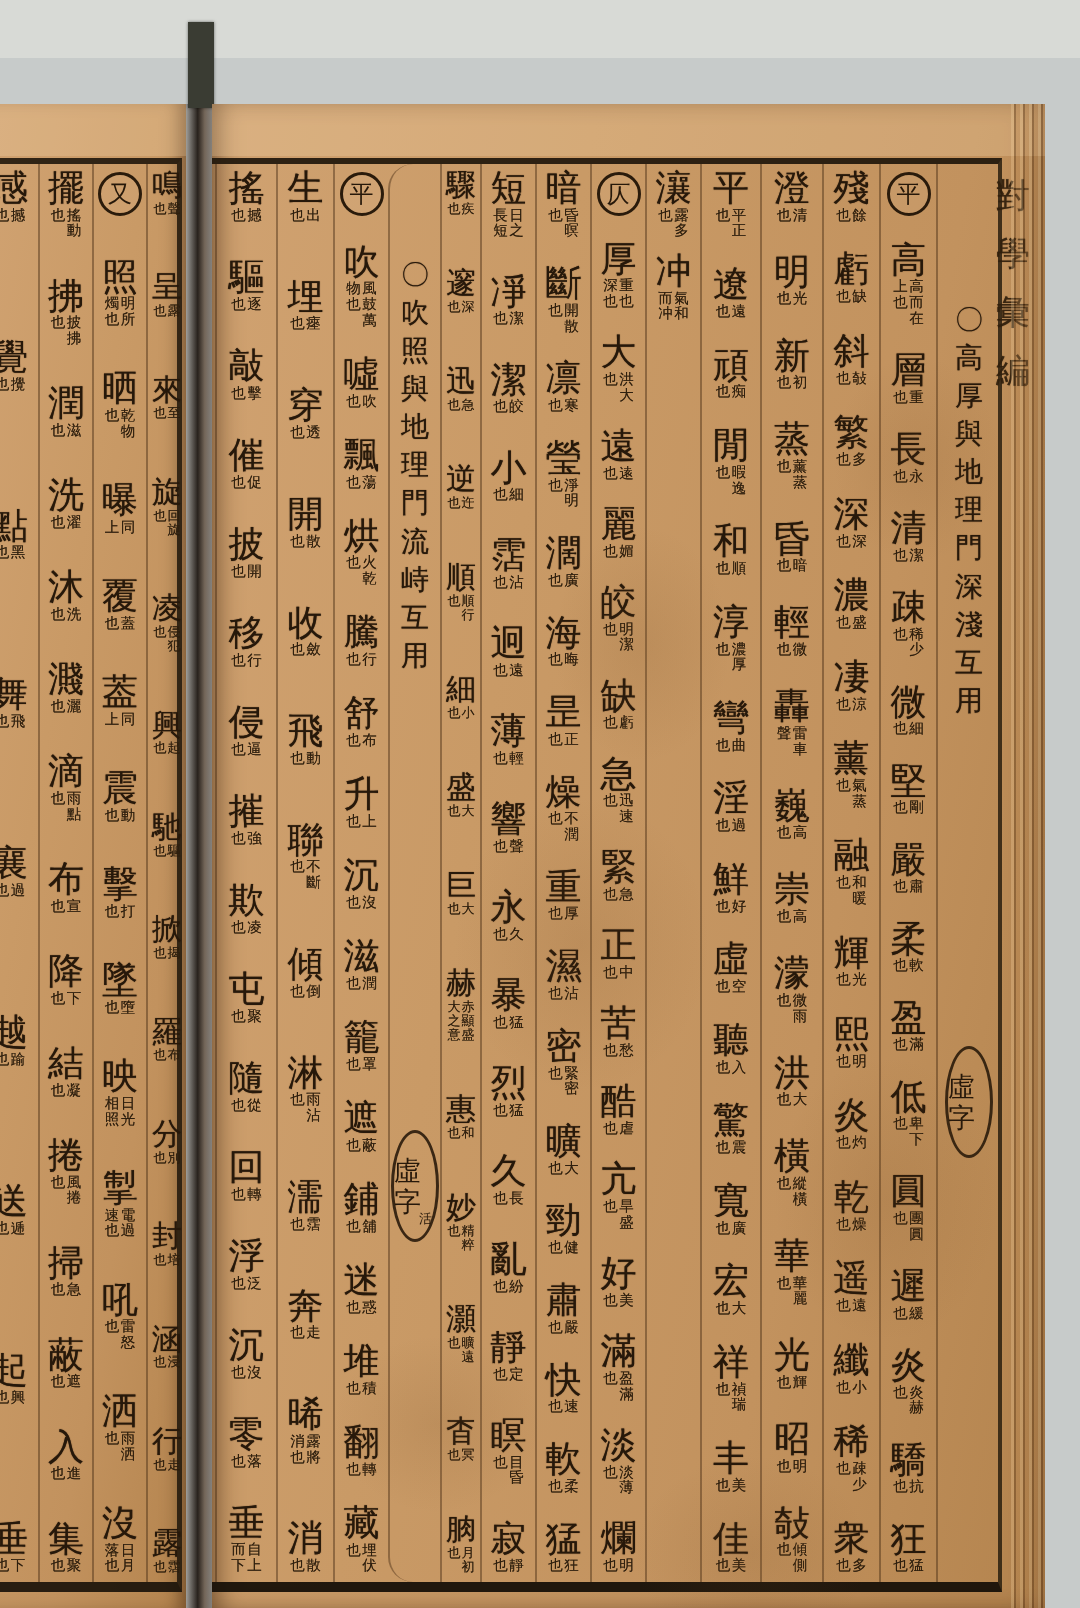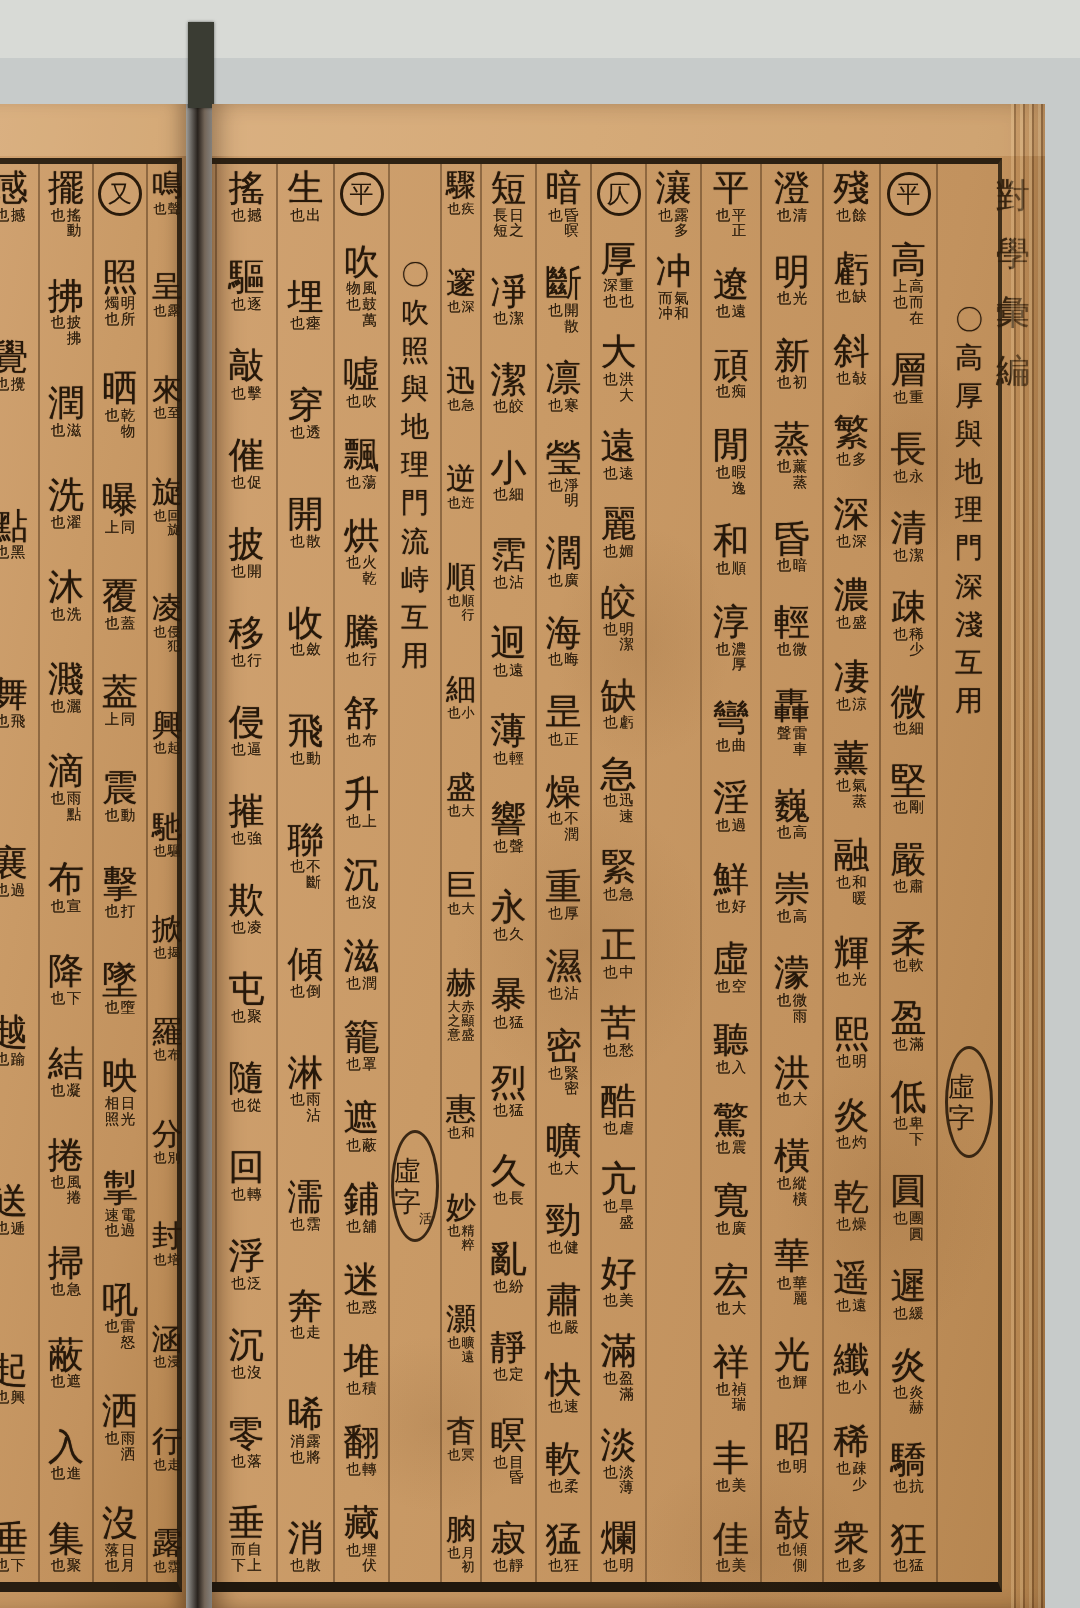--- a/index.html
+++ b/index.html
@@ -1366,21 +1366,21 @@
             </div>
           </div>
           <div class="entry">
             <div class="big">朒</div>
             <div class="gloss">
               <div class="gc">月初</div>
               <div class="gc">也</div>
             </div>
           </div>
         </div>
-        <div class="col plain" style="left: 176px; width: 52px;">
+        <div class="col plain" style="left: 176px; width: 52px; border-radius: 25px;">
           <div class="hdr" style="top: 92px;">〇吹照與地理門流峙互用</div>
           <div class="seal" style="top: 966px;">虛字<span class="sub">活</span></div>
         </div>
         <div class="col" style="left: 121px; width: 55px;">
           <div class="tone">平</div>
           <div class="entry">
             <div class="big">吹</div>
             <div class="gloss">
               <div class="gc">風鼓萬</div>
               <div class="gc">物也</div>

